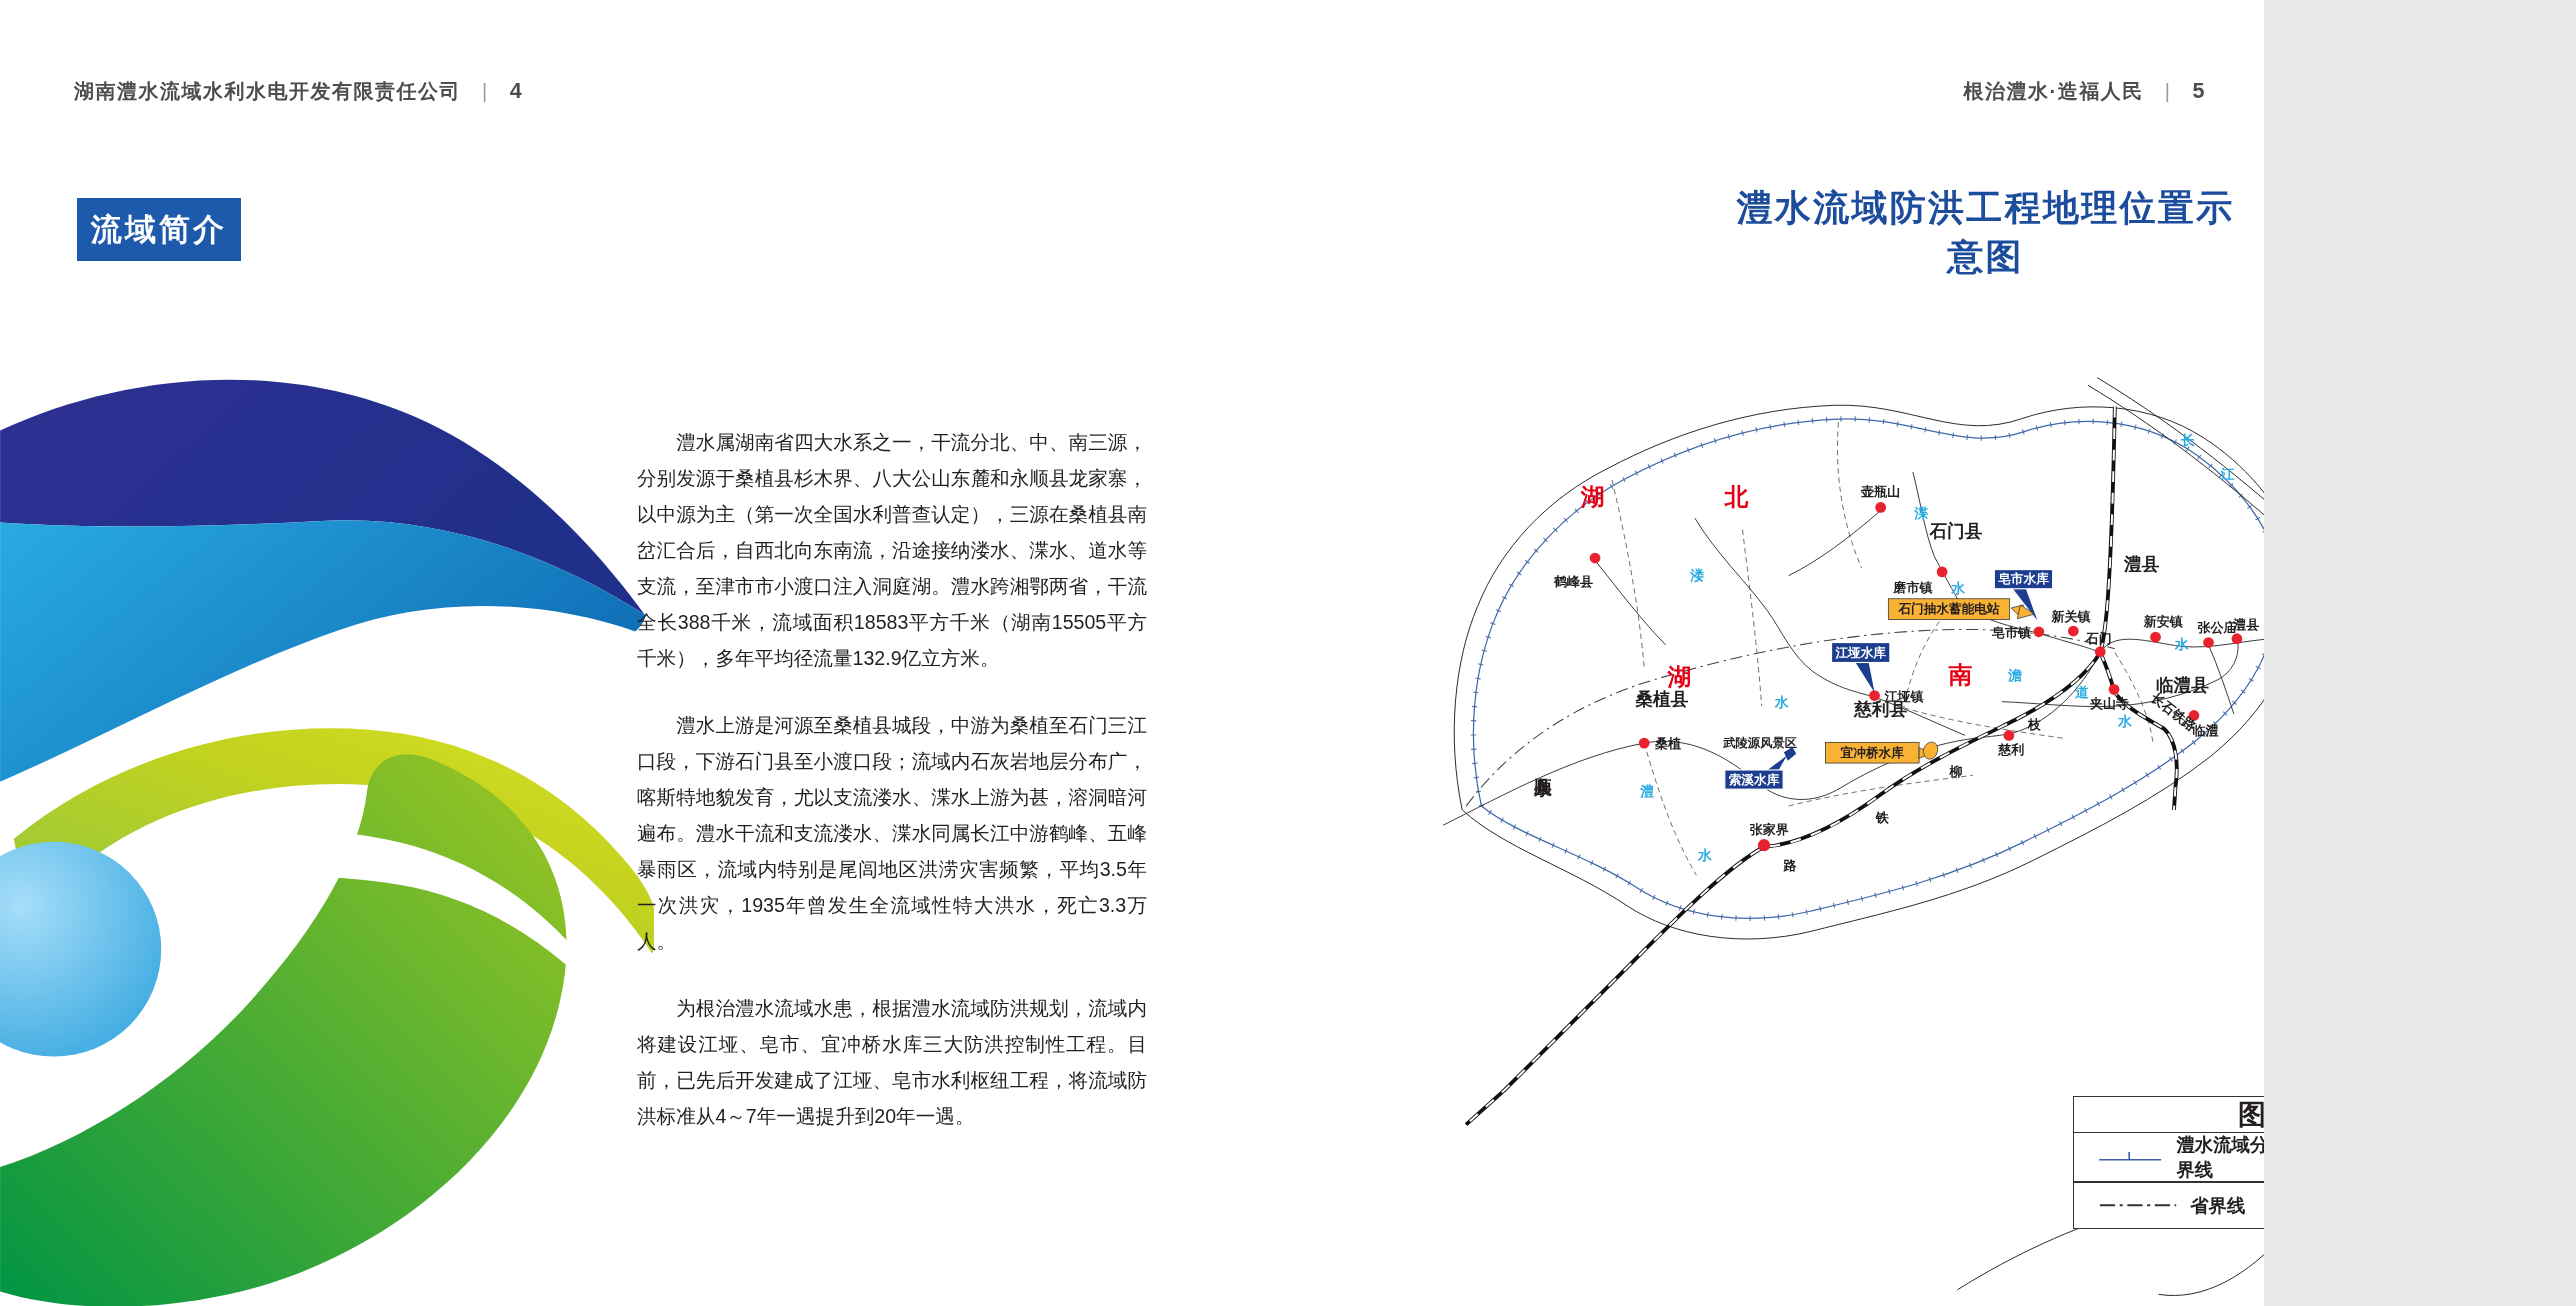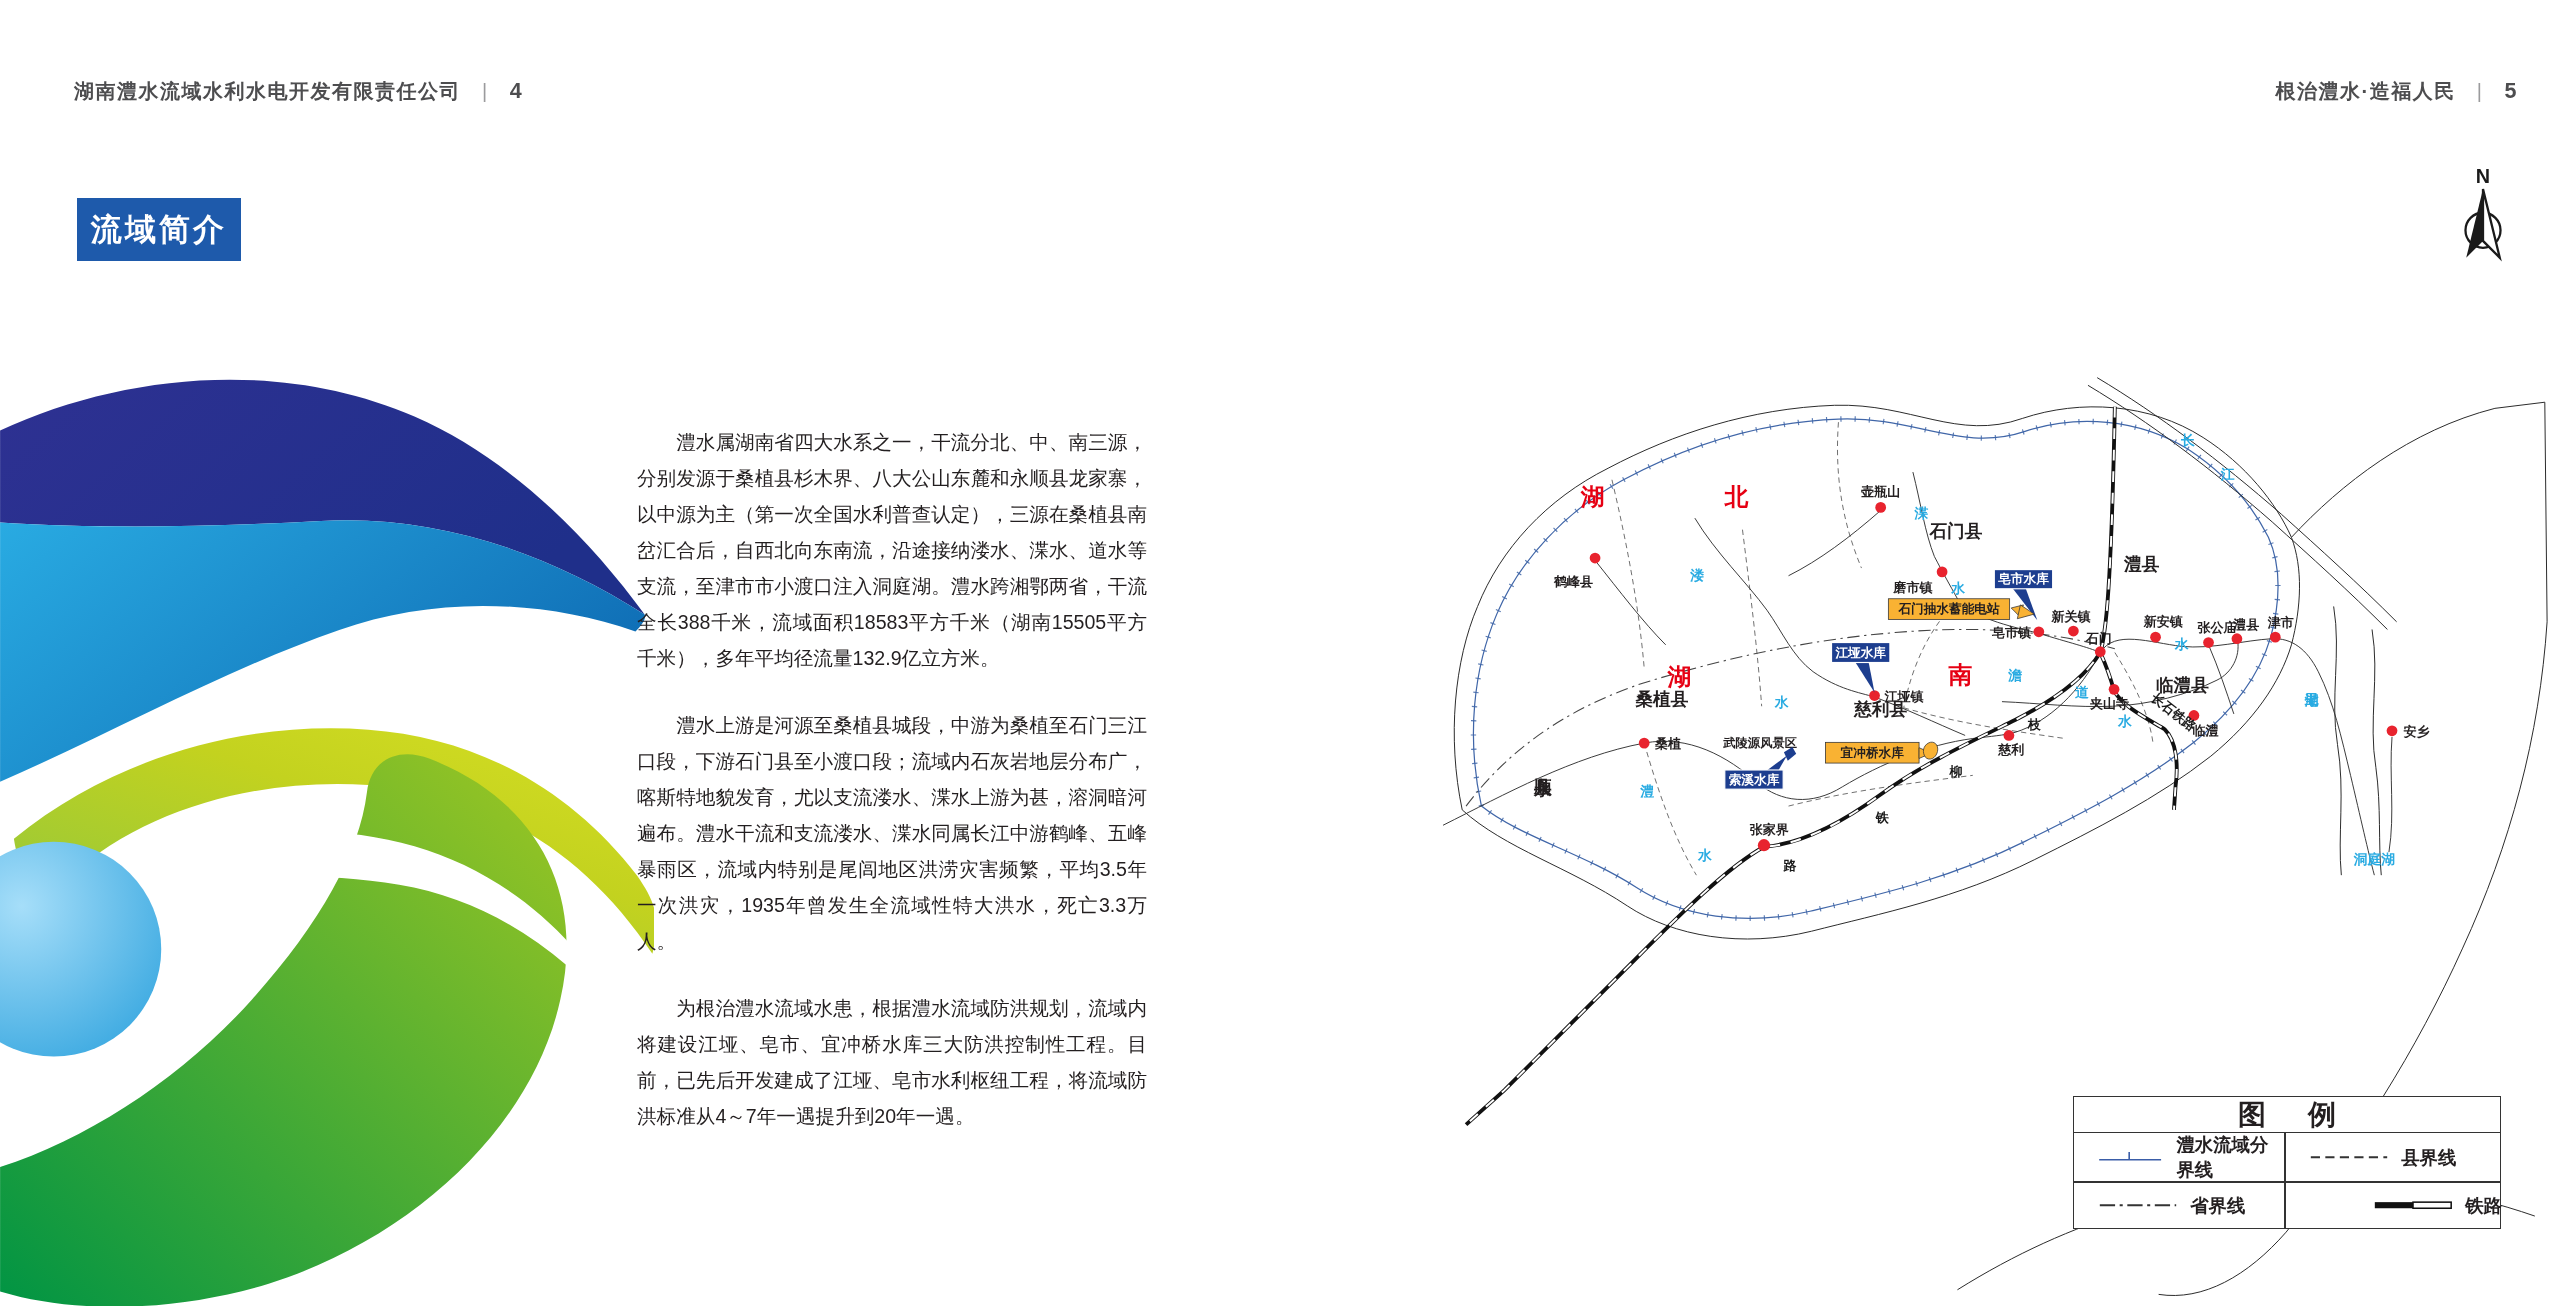--- a/index.html
+++ b/index.html
@@ -1,18 +1,18 @@
 <!DOCTYPE html>
 <html style="font-size:12.3px"><head>
 <meta charset="utf-8">
 <style>
   * { margin:0; padding:0; box-sizing:border-box; }
   html,body { background:#e8e8e8; }
   body { font-family:"Liberation Sans", sans-serif; }
-  .spread { position:relative; width:2576px; height:1306px; background:#ffffff; overflow:hidden; }
+  .spread { position:relative; width:2264px; height:1306px; background:#ffffff; overflow:hidden; }
 
   .hdr { position:absolute; top:78px; font-size:20px; font-weight:bold; color:#4d4d4f; letter-spacing:1.5px; white-space:nowrap; }
   .hdr-left { left:74px; }
   .hdr-right { right:58px; text-align:center; }
   .hdr .sep { color:#9b9b9d; font-weight:normal; padding:0 14px; }
   .hdr .pageno { font-size:21.5px; color:#4d4d4f; }
 
   .badge { position:absolute; left:77px; top:198px; width:164px; height:63px;
            background:#1e5aab; color:#fff; font-size:31px; font-weight:bold;
            display:flex; align-items:center; justify-content:center; letter-spacing:3.1px; }
@@ -101,20 +101,21 @@
     <path fill="#ffffff" d="M 120,692 C 240,602 400,582 540,622 C 660,657 760,742 820,862 C 740,762 640,692 520,672 C 380,650 230,662 120,692 Z"></path>
     <circle cx="70" cy="756" r="140" fill="url(#gCore)"></circle>
   </svg>
 
   <div class="bodytext">
     <p>澧水属湖南省四大水系之一，干流分北、中、南三源，分别发源于桑植县杉木界、八大公山东麓和永顺县龙家寨，以中源为主（第一次全国水利普查认定），三源在桑植县南岔汇合后，自西北向东南流，沿途接纳溇水、渫水、道水等支流，至津市市小渡口注入洞庭湖。澧水跨湘鄂两省，干流全长388千米，流域面积18583平方千米（湖南15505平方千米），多年平均径流量132.9亿立方米。</p>
     <p>澧水上游是河源至桑植县城段，中游为桑植至石门三江口段，下游石门县至小渡口段；流域内石灰岩地层分布广，喀斯特地貌发育，尤以支流溇水、渫水上游为甚，溶洞暗河遍布。澧水干流和支流溇水、渫水同属长江中游鹤峰、五峰暴雨区，流域内特别是尾闾地区洪涝灾害频繁，平均3.5年一次洪灾，1935年曾发生全流域性特大洪水，死亡3.3万人。</p>
     <p>为根治澧水流域水患，根据澧水流域防洪规划，流域内将建设江垭、皂市、宜冲桥水库三大防洪控制性工程。目前，已先后开发建成了江垭、皂市水利枢纽工程，将流域防洪标准从4～7年一遇提升到20年一遇。</p>
   </div>
 
+  <div class="map-title">澧水流域防洪工程地理位置示意图</div>
 
   <svg class="compass" width="64" height="107" viewBox="0 0 84 140">
     <text x="42" y="30" text-anchor="middle" font-size="26" font-weight="bold" fill="#1a1a1a">N</text>
     <circle cx="42" cy="92" r="23" fill="none" stroke="#1a1a1a" stroke-width="3"></circle>
     <polygon points="42,38 20,128 42,106" fill="#1a1a1a"></polygon>
     <polygon points="42,38 64,128 42,106" fill="#ffffff" stroke="#1a1a1a" stroke-width="3"></polygon>
   </svg>
 
   <div class="map-wrap">
   <svg width="1144" height="930" viewBox="0 0 1490 1211">

